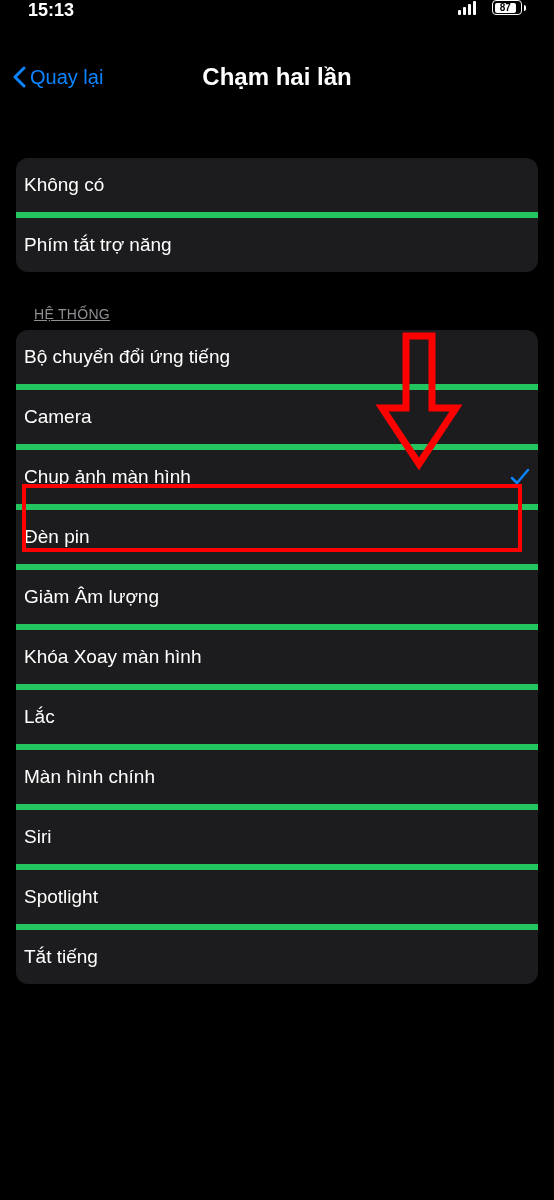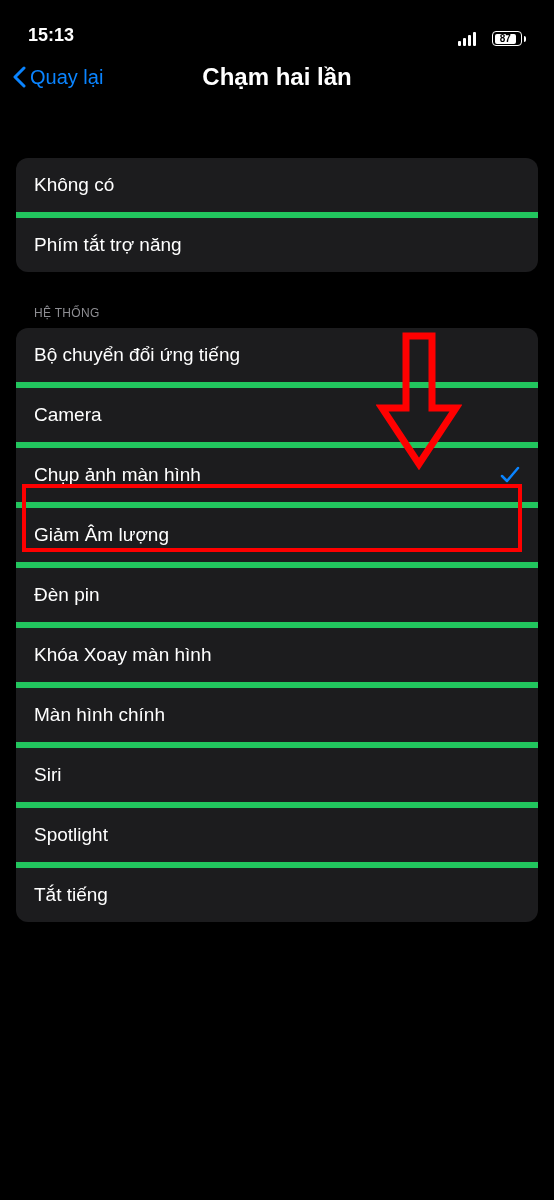--- a/index.html
+++ b/index.html
@@ -8,21 +8,21 @@
     height: 1200px;
     background: #000;
     color: #fff;
     font-family: -apple-system, "SF Pro Text", "Helvetica Neue", Arial, sans-serif;
     overflow: hidden;
     position: relative;
   }
   .status-bar {
     height: 46px;
     display: flex;
-    align-items: flex-end;
+    align-items: flex-start;
     justify-content: space-between;
     padding: 0 28px;
     font-size: 18px;
     font-weight: 600;
   }
   .status-right { display: flex; align-items: center; gap: 16px; }
   .signal { display: inline-flex; align-items: flex-end; gap: 2px; }
   .signal span { width: 3px; background: #fff; border-radius: 1px; }
   .signal span:nth-child(1){height:5px}
   .signal span:nth-child(2){height:8px}
@@ -57,34 +57,35 @@
   .back-chevron svg { display:block; }
   .nav-title { font-size: 24px; font-weight: 600; color:#fff; }
   .content { padding: 0 16px; }
   .section-spacer-top { height: 56px; }
   .group {
     background: #1c1c1e;
     border-radius: 12px;
     overflow: hidden;
   }
   .row {
-    padding: 16px 18px;
+    padding: 16px 8px;
     font-size: 19px;
     color: #fff;
     display: flex;
     align-items: center;
     justify-content: space-between;
     cursor: pointer;
   }
   .row + .row { border-top: 6px solid #22c55e; }
   .section-header {
     padding: 34px 18px 8px 18px;
-    font-size: 12px;
+    font-size: 14px;
     color: #8e8e93;
     letter-spacing: 0.3px;
+    text-decoration: underline;
   }
   .check svg { display:block; }
   .annot-highlight {
     position: absolute;
     border: 4px solid #ff0000;
     pointer-events: none;
   }
   .annot-arrow {
     position: absolute;
     pointer-events: none;
@@ -146,27 +147,30 @@
     </div>
     <div class="row">
       <span>Chụp ảnh màn hình</span>
       <span class="check">
         <svg width="20" height="18" viewBox="0 0 20 18" fill="none">
           <path d="M2 10 L7 15 L18 2" stroke="#0a84ff" stroke-width="2.5" stroke-linecap="round" stroke-linejoin="round"></path>
         </svg>
       </span>
     </div>
     <div class="row">
+      <span>Đèn pin</span>
+    </div>
+    <div class="row">
       <span>Giảm Âm lượng</span>
     </div>
     <div class="row">
-      <span>Đèn pin</span>
+      <span>Khóa Xoay màn hình</span>
     </div>
     <div class="row">
-      <span>Khóa Xoay màn hình</span>
+      <span>Lắc</span>
     </div>
     <div class="row">
       <span>Màn hình chính</span>
     </div>
     <div class="row">
       <span>Siri</span>
     </div>
     <div class="row">
       <span>Spotlight</span>
     </div>

